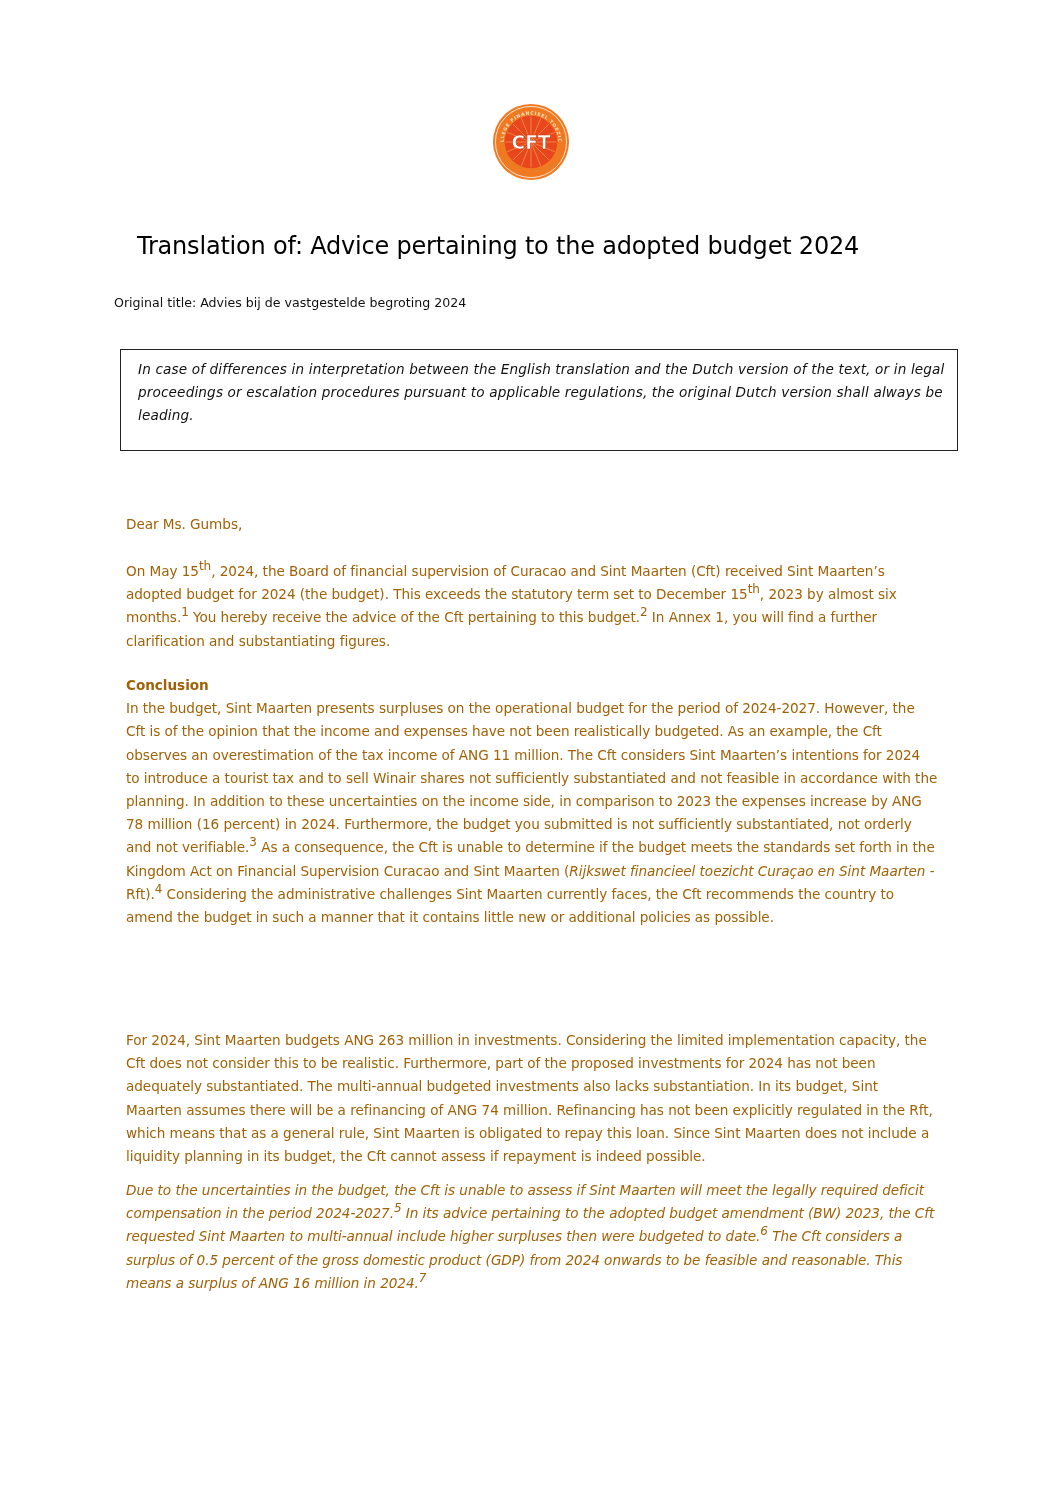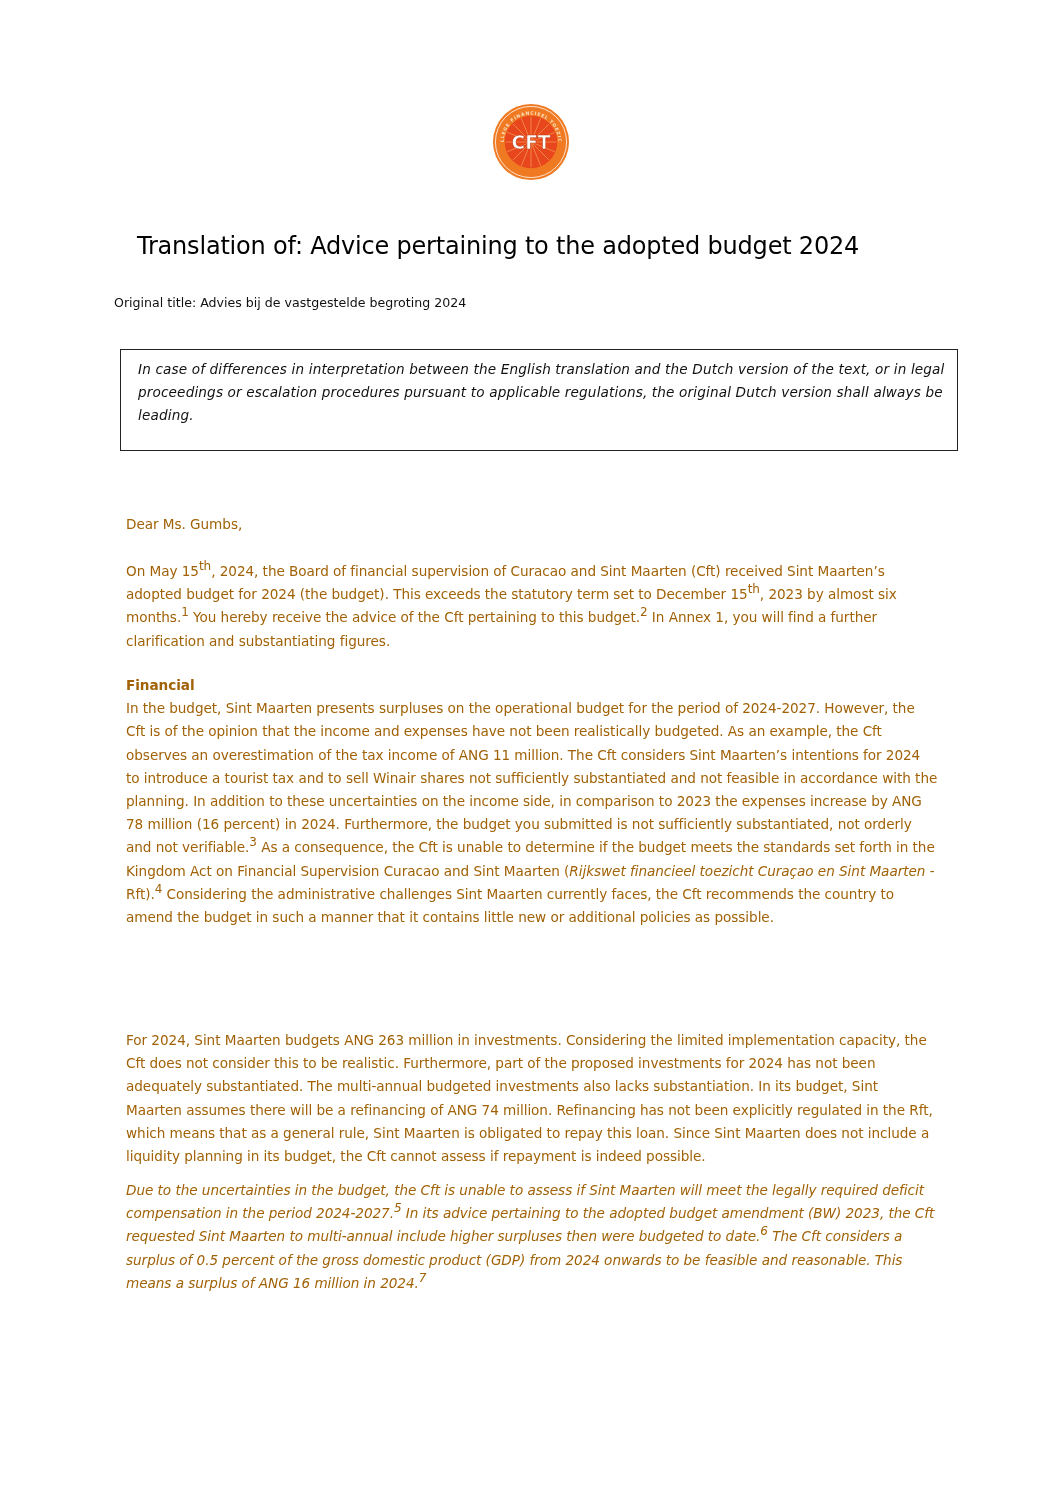--- a/index.html
+++ b/index.html
@@ -120,21 +120,21 @@
 
 <div class="body-text" style="top:513px;">
   <p>Dear Ms. Gumbs,</p>
 </div>
 
 <div class="body-text" style="top:560px;">
   <p><span>On May 15</span><sup>th</sup><span>, 2024, the Board of financial supervision of Curacao and Sint Maarten (Cft) received Sint Maarten’s adopted budget for 2024 (the budget). This exceeds the statutory term set to December 15</span><sup>th</sup><span>, 2023 by almost six months.</span><sup>1</sup><span> You hereby receive the advice of the Cft pertaining to this budget.</span><sup>2</sup><span> In Annex 1, you will find a further clarification and substantiating figures.</span></p>
 </div>
 
 <div class="body-text" style="top:674px;">
-  <p class="heading">Financial</p>
+  <p class="heading">Conclusion</p>
   <p><span>In the budget, Sint Maarten presents surpluses on the operational budget for the period of 2024-2027. However, the Cft is of the opinion that the income and expenses have not been realistically budgeted. As an example, the Cft observes an overestimation of the tax income of ANG 11 million. The Cft considers Sint Maarten’s intentions for 2024 to introduce a tourist tax and to sell Winair shares not sufficiently substantiated and not feasible in accordance with the planning. In addition to these uncertainties on the income side, in comparison to 2023 the expenses increase by ANG 78 million (16 percent) in 2024. Furthermore, the budget you submitted is not sufficiently substantiated, not orderly and not verifiable.</span><sup>3</sup><span> As a consequence, the Cft is unable to determine if the budget meets the standards set forth in the Kingdom Act on Financial Supervision Curacao and Sint Maarten (</span><i>Rijkswet financieel toezicht Curaçao en Sint Maarten</i><span> - Rft).</span><sup>4</sup><span> Considering the administrative challenges Sint Maarten currently faces, the Cft recommends the country to amend the budget in such a manner that it contains little new or additional policies as possible.</span></p>
 </div>
 
 <div class="body-text" style="top:1029px;">
   <p>For 2024, Sint Maarten budgets ANG 263 million in investments. Considering the limited implementation capacity, the Cft does not consider this to be realistic. Furthermore, part of the proposed investments for 2024 has not been adequately substantiated. The multi-annual budgeted investments also lacks substantiation. In its budget, Sint Maarten assumes there will be a refinancing of ANG 74 million. Refinancing has not been explicitly regulated in the Rft, which means that as a general rule, Sint Maarten is obligated to repay this loan. Since Sint Maarten does not include a liquidity planning in its budget, the Cft cannot assess if repayment is indeed possible.</p>
 </div>
 
 <div class="body-text" style="top:1179px;font-style:italic;">
   <p><span>Due to the uncertainties in the budget, the Cft is unable to assess if Sint Maarten will meet the legally required deficit compensation in the period 2024-2027.</span><sup>5</sup><span> In its advice pertaining to the adopted budget amendment (BW) 2023, the Cft requested Sint Maarten to multi-annual include higher surpluses then were budgeted to date.</span><sup>6</sup><span> The Cft considers a surplus of 0.5 percent of the gross domestic product (GDP) from 2024 onwards to be feasible and reasonable. This means a surplus of ANG 16 million in 2024.</span><sup>7</sup></p>
 </div>

